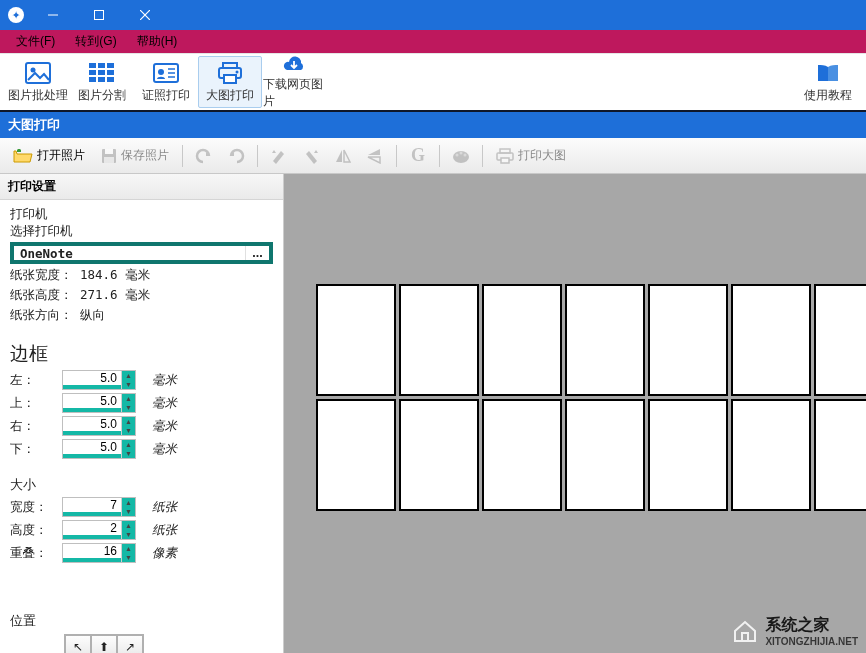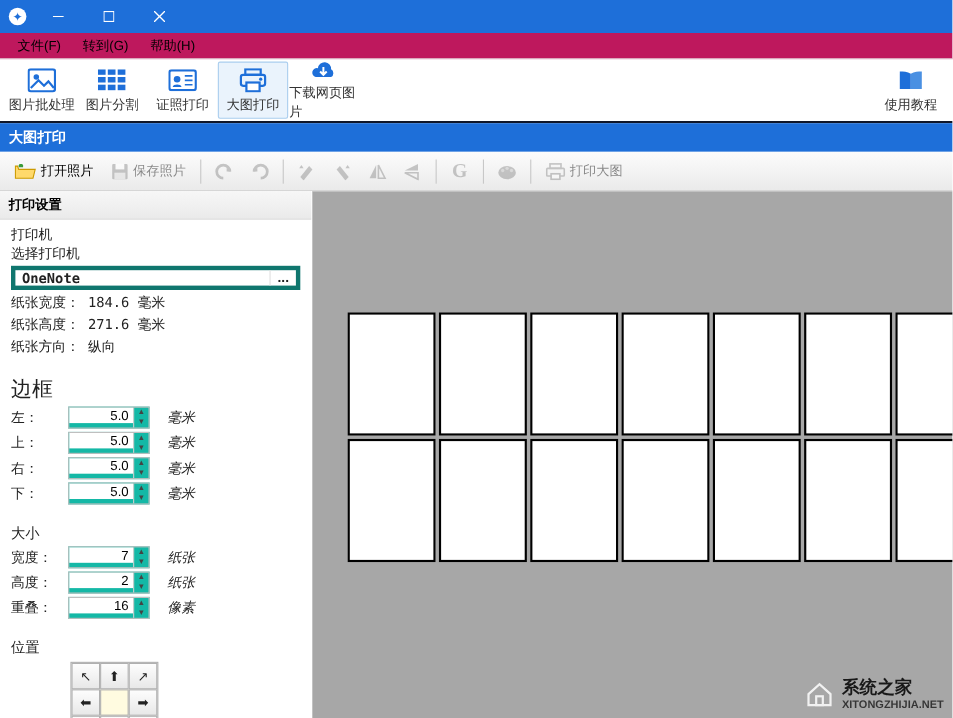--- a/index.html
+++ b/index.html
@@ -355,21 +355,21 @@
             <div class="arr">
               <div>▲</div>
               <div>▼</div>
             </div>
           </div>
           <span class="unit">像素</span>
         </div>
     </div>
 
     <div class="grp">
-      <div style="font-size:13px;margin-bottom:4px;">位置</div>
+      <div style="font-size:13px;margin-bottom:4px;margin-top:32px;">位置</div>
       <div class="posgrid">
         <div class="cell">↖</div>
         <div class="cell">⬆</div>
         <div class="cell">↗</div>
         <div class="cell">⬅</div>
         <div class="cell center"></div>
         <div class="cell">➡</div>
         <div class="cell">↙</div>
         <div class="cell">⬇</div>
         <div class="cell">↘</div>

